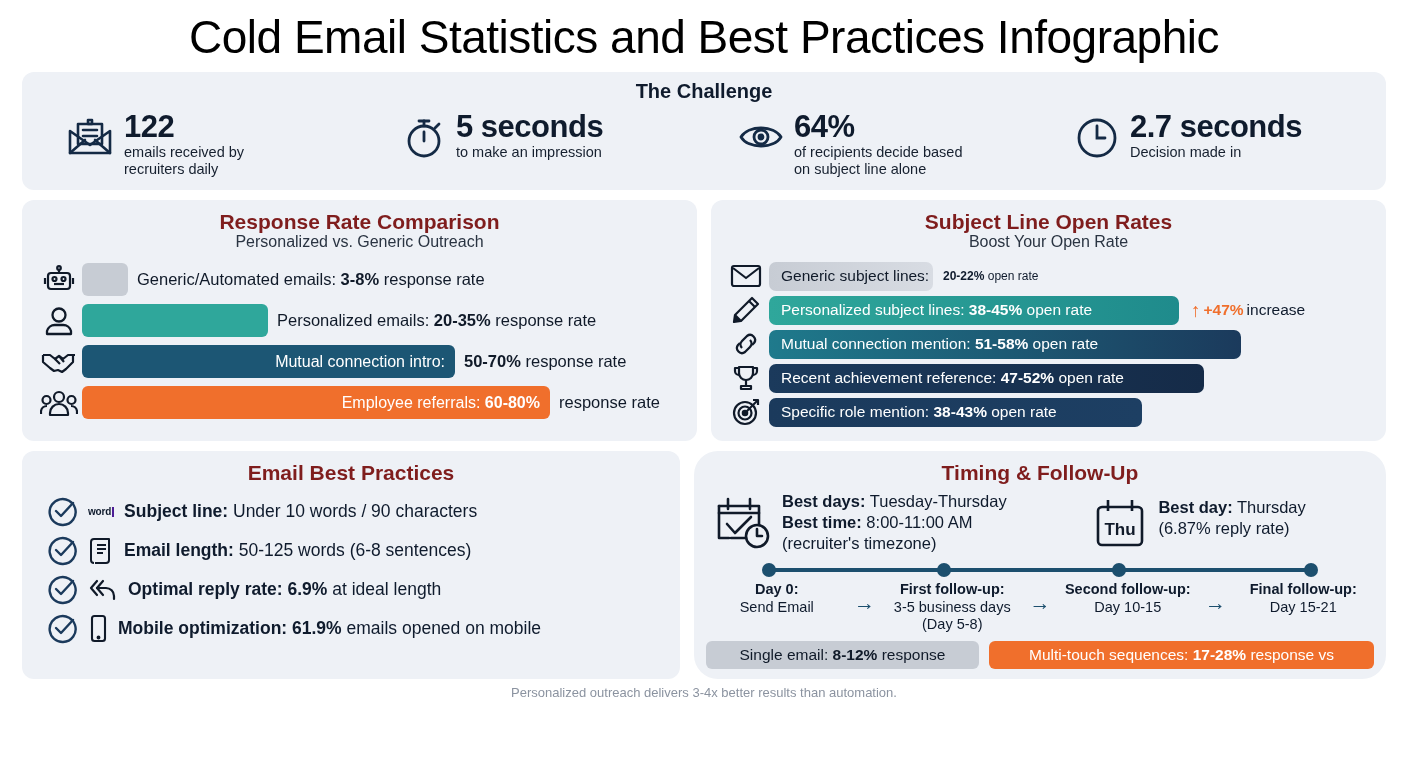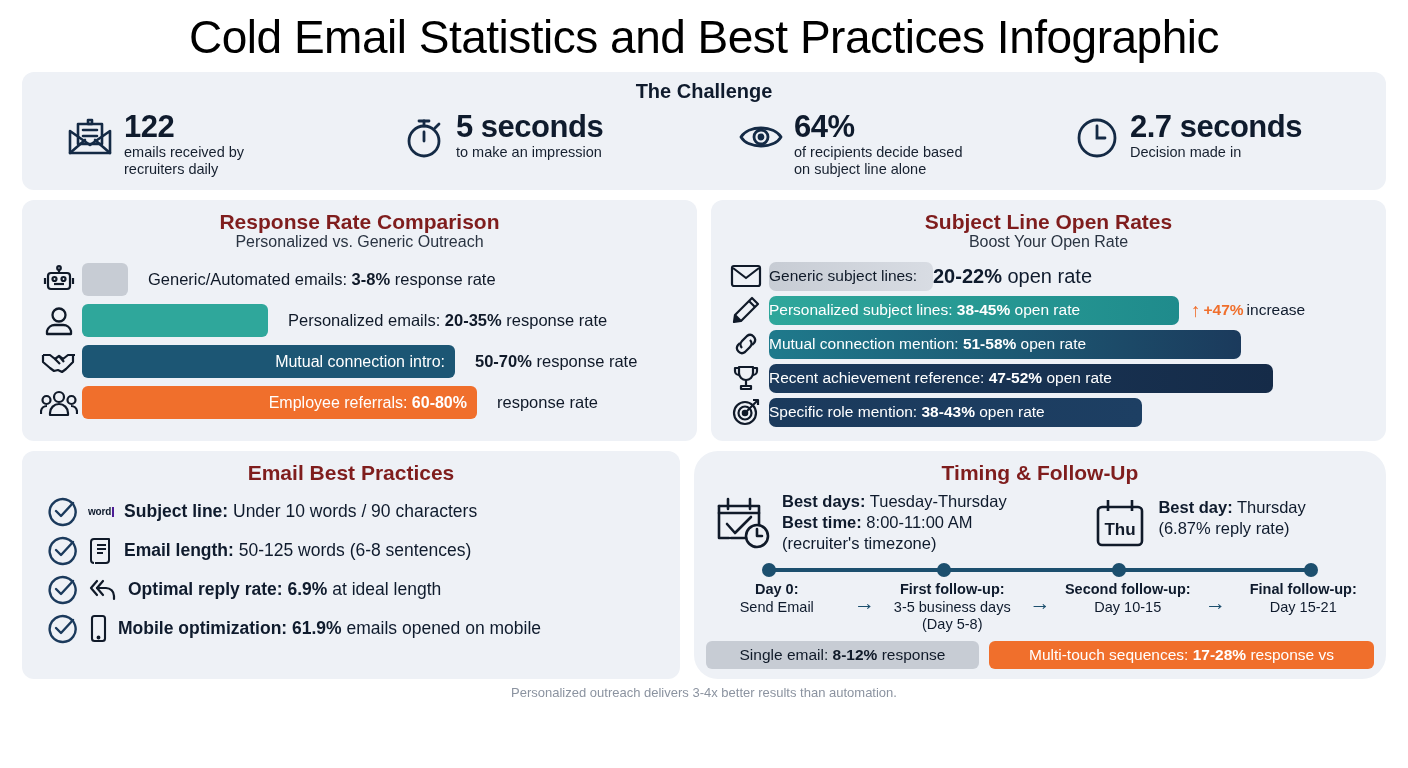--- a/index.html
+++ b/index.html
@@ -59,36 +59,36 @@
   .resp-rows { margin-top: 8px; }
   .resp-row { display: flex; align-items: center; height: 41px; padding-left: 14px; }
   .resp-row .ico { flex: 0 0 46px; display: flex; justify-content: center; }
   .bar {
     height: 33px; border-radius: 6px;
     display: flex; align-items: center; justify-content: flex-end;
     padding-right: 10px; flex: 0 0 auto;
   }
   .bar-label { font-size: 16px; color: #ffffff; white-space: nowrap; }
   .bar-label b { font-weight: bold; }
-  .resp-out { font-size: 16.5px; white-space: nowrap; padding-left: 20px; color: #101a29; }
+  .resp-out { font-size: 16.5px; white-space: nowrap; padding-left: 9px; color: #101a29; }
   .resp-out b { font-weight: bold; }
 
   
   .subj { padding: 10px 0 12px; }
   .subj-rows { margin-top: 8px; }
   .subj-row { display: flex; align-items: center; height: 34px; padding-left: 12px; }
   .subj-row .ico { flex: 0 0 46px; display: flex; justify-content: center; }
   .sbar {
     height: 29px; border-radius: 7px;
     display: flex; align-items: center;
-    padding: 0 0; flex: 0 0 auto;
+    padding: 0 12px; flex: 0 0 auto;
     font-size: 15.5px; white-space: nowrap;
   }
   .sbar b { font-weight: bold; }
-  .subj-out { font-size: 20px; white-space: nowrap; }
+  .subj-out { font-size: 12px; white-space: nowrap; padding-left: 10px; }
   .subj-out b { font-weight: bold; }
   .incr { display: flex; align-items: center; gap: 3px; padding-left: 12px; white-space: nowrap; font-size: 15.5px; }
   .incr .arrow { color: #f06f2c; font-size: 19px; line-height: 1; font-weight: bold; }
   .incr .pct { color: #f06f2c; font-weight: bold; }
 
   
   .grid2b { display: flex; gap: 14px; margin-top: 10px; }
 
   
   .bp { padding: 10px 0 10px; }
@@ -266,21 +266,21 @@
                 <g fill="none" stroke="#101a29" stroke-width="2.2" stroke-linejoin="round">
               <circle cx="19" cy="9" r="5"></circle>
               <path d="M10 27 v-2 a9 9 0 0 1 18 0 v2 z"></path>
               <circle cx="6.5" cy="12" r="4"></circle>
               <path d="M1 26 v-3 a6 6 0 0 1 6 -5"></path>
               <circle cx="31.5" cy="12" r="4"></circle>
               <path d="M37 26 v-3 a6 6 0 0 0 -6 -5"></path>
             </g>
               </svg>
           </span>
-          <div class="bar" style="width:395px;background:#f06f2c">
+          <div class="bar" style="width:468px;background:#f06f2c">
             <span class="bar-label">Employee referrals: <b>60-80%</b></span>
           </div>
           <span class="resp-out">response rate</span>
         </div>
 
       </div>
     </div>
 
     <div class="panel subj col">
       <div class="panel-title">Subject Line Open Rates</div>
@@ -341,21 +341,21 @@
             <svg width="30" height="30" viewBox="0 0 30 30">
                 <g fill="none" stroke="#101a29" stroke-width="2.2" stroke-linejoin="round">
               <path d="M8 4 h14 v6 a7 7 0 0 1 -14 0 z"></path>
               <path d="M8 5 H4 v3 a4 4 0 0 0 4 4"></path>
                   <path d="M22 5 h4 v3 a4 4 0 0 1 -4 4"></path>
               <path d="M15 17 v5"></path>
                   <path d="M10 26 h10 v-3 h-10 z"></path>
             </g>
               </svg>
           </span>
-          <div class="sbar" style="width:504px;background:linear-gradient(90deg,#1b3a5c,#152b48);color:#ffffff">
+          <div class="sbar" style="width:435px;background:linear-gradient(90deg,#1b3a5c,#152b48);color:#ffffff">
             <span>Recent achievement reference: <b>47-52%</b> open rate</span>
           </div>
         </div>
 
         <div class="subj-row">
           <span class="ico">
             <svg width="30" height="30" viewBox="0 0 30 30">
                 <g fill="none" stroke="#101a29" stroke-width="2.2" stroke-linejoin="round">
               <circle cx="14" cy="16" r="11"></circle>
                   <circle cx="14" cy="16" r="6.5"></circle>

